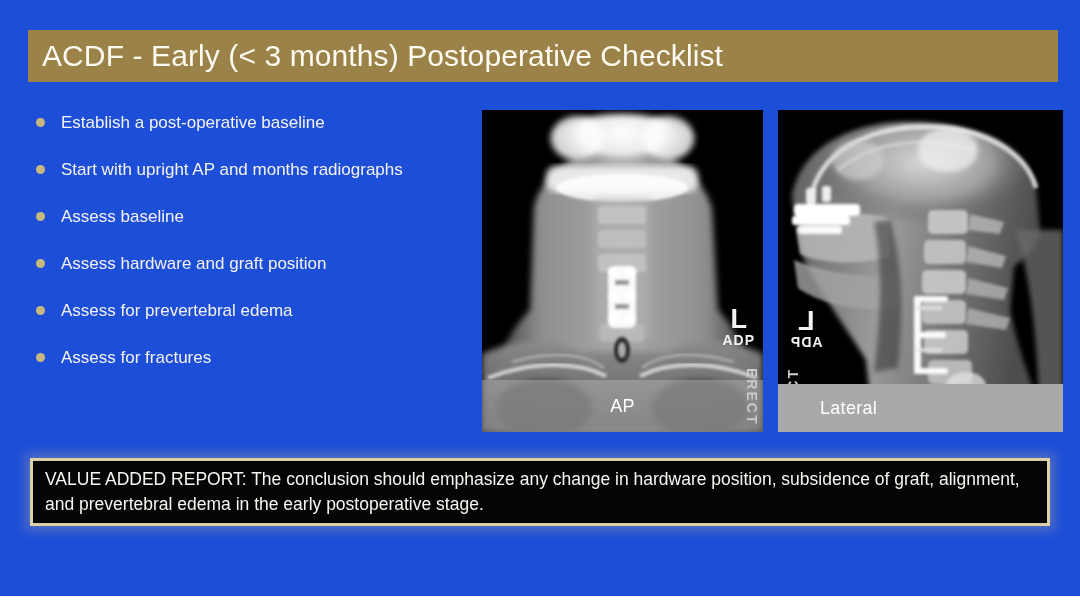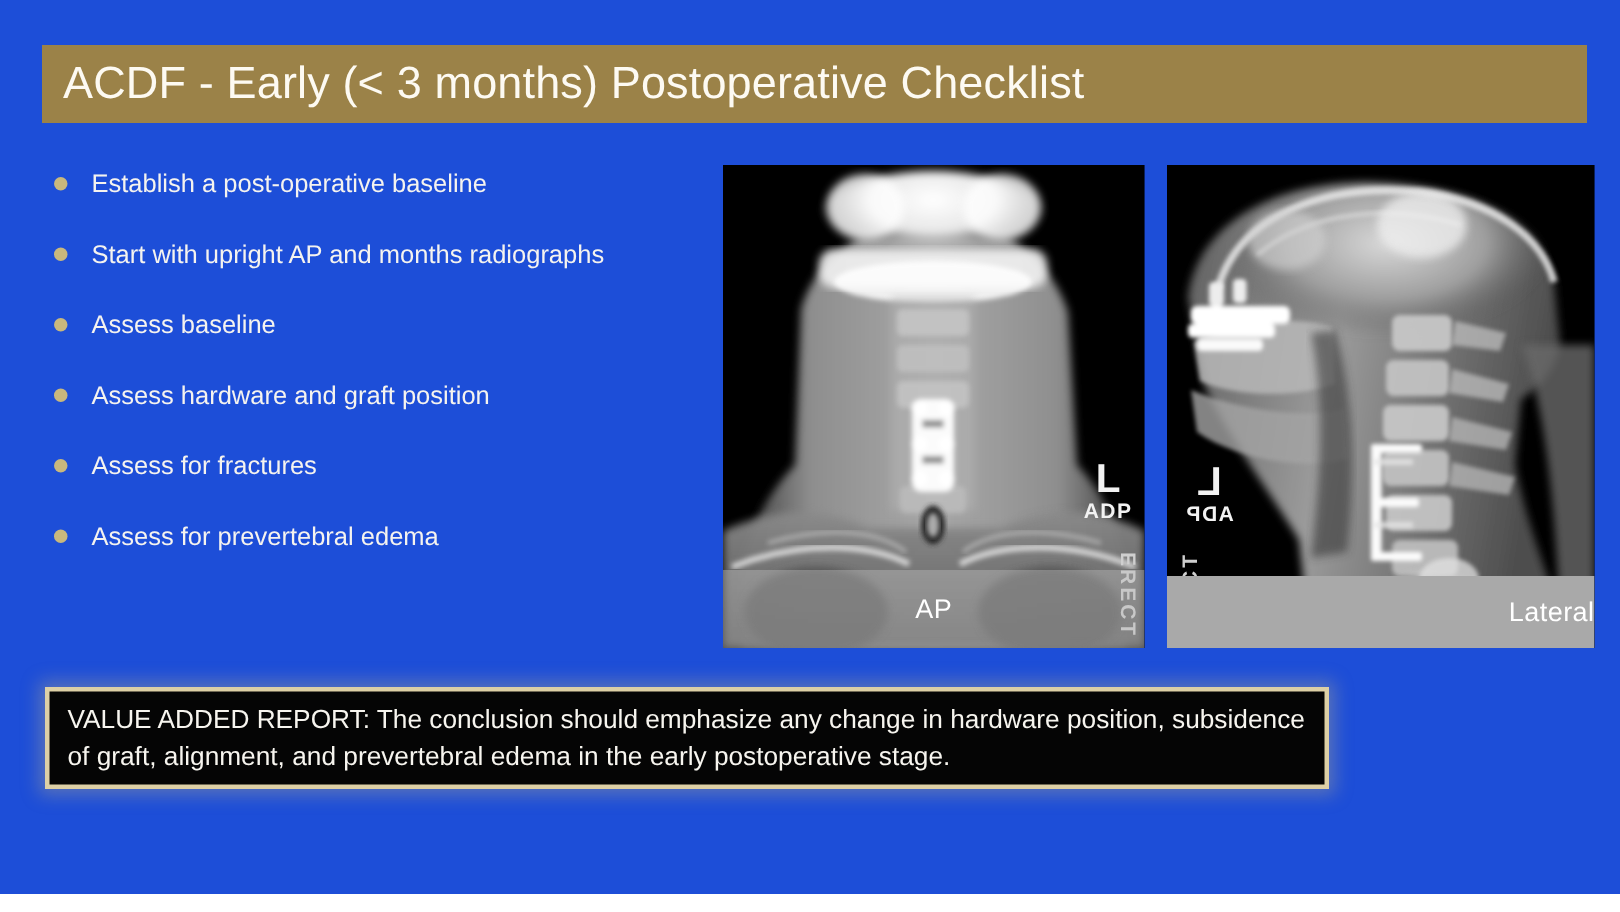--- a/index.html
+++ b/index.html
@@ -146,36 +146,36 @@
     align-items: center;
   }
   #ap-band {
     height: 52px;
     background: rgba(190,190,190,0.42);
     justify-content: center;
   }
   #lat-band {
     height: 48px;
     background: #a9a9a9;
-    justify-content: flex-end;
+    justify-content: flex-start;
     padding-left: 42px;
   }
   .view-label {
     color: #ffffff;
     font-size: 18px;
     font-weight: 400;
     letter-spacing: 0.3px;
   }
 
   
   #callout {
     position: absolute;
     left: 30px;
     top: 458px;
-    width: 856px;
+    width: 1020px;
     height: 68px;
     box-sizing: border-box;
     background: #050505;
     border: 3px solid #ddd0a6;
     box-shadow: 0 0 11px 4px rgba(205,185,130,0.34);
     display: flex;
     align-items: center;
     padding: 0 12px;
   }
   #callout-text {
@@ -217,26 +217,26 @@
       <span class="bullet-text">Assess baseline</span>
     </div>
 
     <div class="bullet-row">
       <span class="bullet-dot"></span>
       <span class="bullet-text">Assess hardware and graft position</span>
     </div>
 
     <div class="bullet-row">
       <span class="bullet-dot"></span>
+      <span class="bullet-text">Assess for prevertebral edema</span>
+    </div>
+
+    <div class="bullet-row">
+      <span class="bullet-dot"></span>
       <span class="bullet-text">Assess for fractures</span>
-    </div>
-
-    <div class="bullet-row">
-      <span class="bullet-dot"></span>
-      <span class="bullet-text">Assess for prevertebral edema</span>
     </div>
 
   </div>
 
   <div class="xray" id="xray-ap">
     <svg class="xray-canvas" viewBox="0 0 281 322" preserveAspectRatio="none">
       <defs>
         <radialGradient id="apSkull" cx="50%" cy="22%" r="46%">
           <stop offset="0%" stop-color="#ffffff"></stop>
           <stop offset="55%" stop-color="#e6e6e6"></stop>

